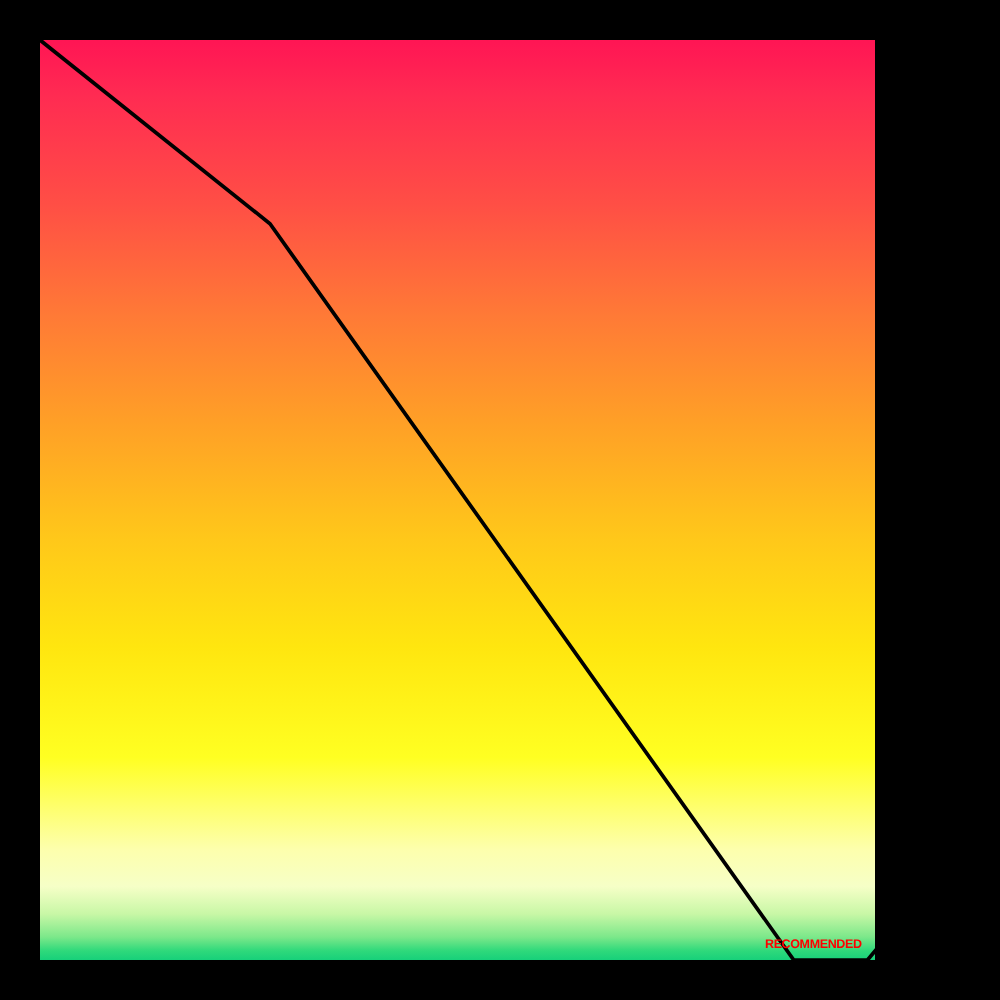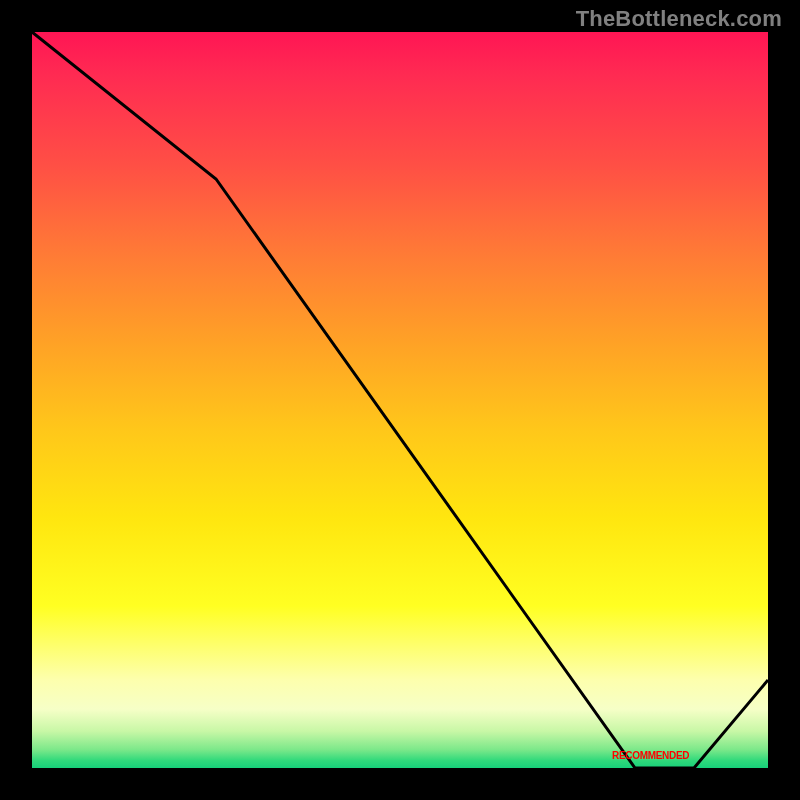--- a/index.html
+++ b/index.html
@@ -25,21 +25,21 @@
     right: 18px;
     color: #808080;
     font-size: 22px;
     font-weight: bold;
     letter-spacing: 0.2px;
   }
   .plot {
     position: absolute;
     left: 32px;
     top: 32px;
-    width: 736px;
+    width: 668px;
     height: 736px;
     
     background: linear-gradient(
       to bottom,
       #ff1554 0%,
       #ff2b52 6%,
       #ff4f45 18%,
       #ff7a36 30%,
       #ffa126 42%,
       #ffc71a 54%,
@@ -67,21 +67,20 @@
     font-weight: bold;
     letter-spacing: -0.3px;
     white-space: nowrap;
   }
 </style>
 </head>
 <body>
 
 <div class="frame">
 
-  <div class="watermark">TheBottleneck.com</div>
 
   <div class="plot">
 
     <svg class="curve" viewBox="0 0 736 736" preserveAspectRatio="none">
       <path d="M 0 0
                L 184 147
                L 603 736
                L 662 736
                L 736 648" fill="none" stroke="#000" stroke-width="3"></path>
     </svg>

